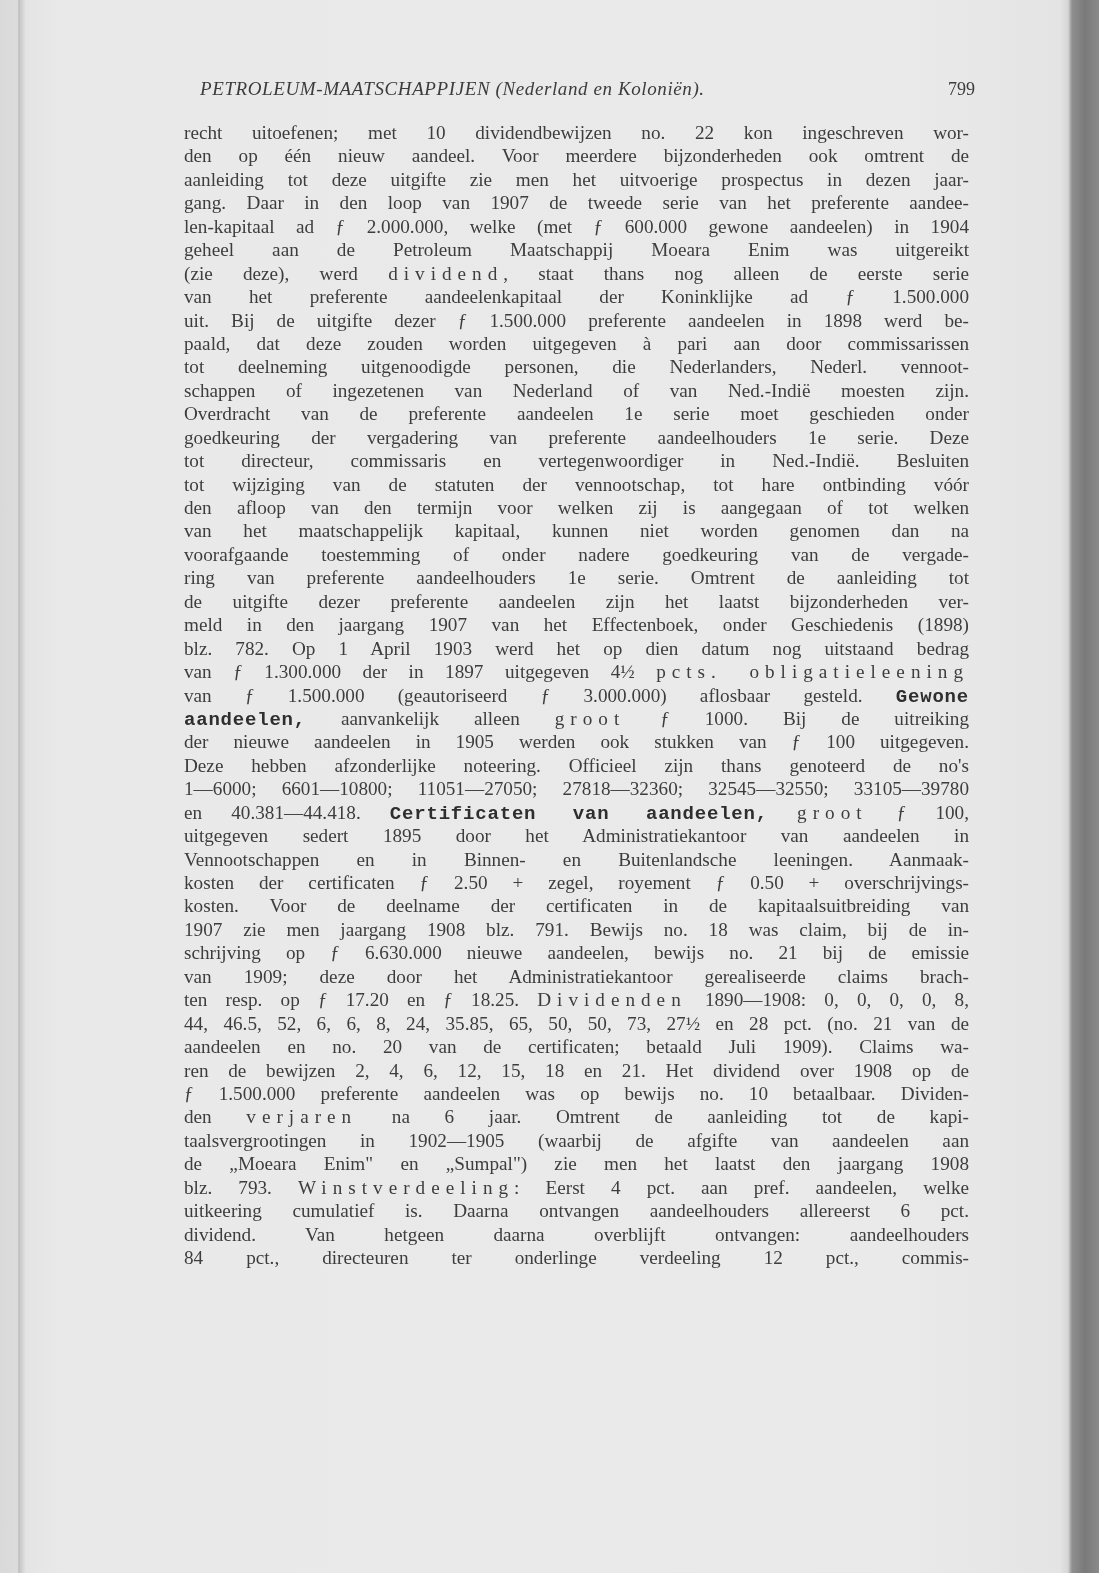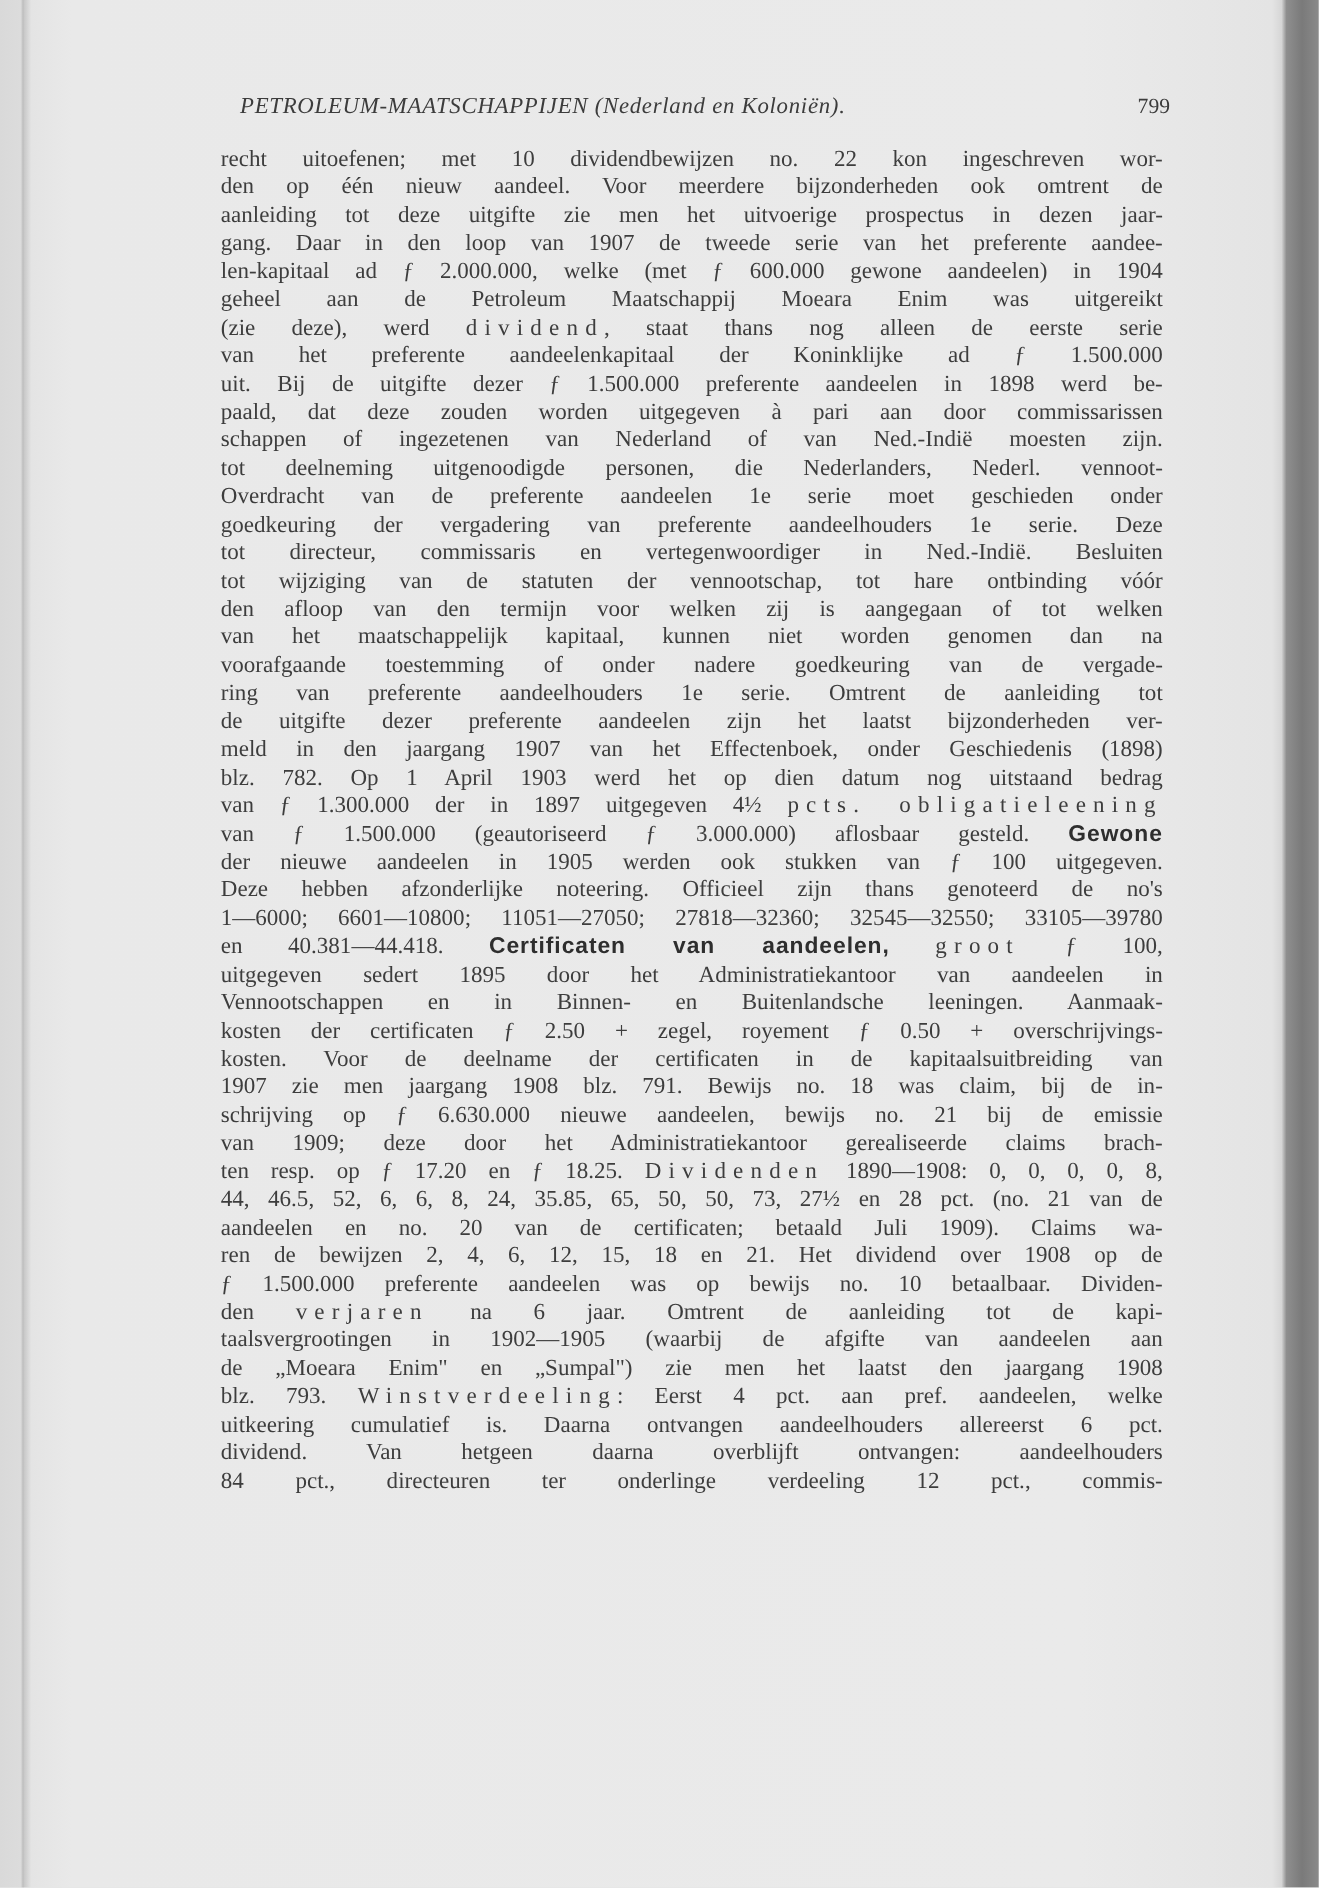--- a/index.html
+++ b/index.html
@@ -54,21 +54,21 @@
       line-height: 23.45px;
       font-family: "Liberation Serif", "DejaVu Serif", serif;
       font-size: 19.2px;
       text-align: justify;
       text-align-last: justify;
       white-space: nowrap;
       color: #3d3d3d;
       margin-left: 46px;
     }
     .seg-bold {
-      font-family: Liberation Sans, sans-serif;
+      font-family: Liberation Mono, monospace;
       font-weight: bold;
       font-size: 19px;
       letter-spacing: 0.8px;
       color: #2e2e2e;
     }
     .seg-spaced {
       letter-spacing: 6px;
     }
   </style>
 </head>
@@ -86,35 +86,36 @@
       <span class="line"><span>recht uitoefenen; met 10 dividendbewijzen no. 22 kon ingeschreven wor-</span></span>
       <span class="line"><span>den op één nieuw aandeel. Voor meerdere bijzonderheden ook omtrent de</span></span>
       <span class="line"><span>aanleiding tot deze uitgifte zie men het uitvoerige prospectus in dezen jaar-</span></span>
       <span class="line"><span>gang. Daar in den loop van 1907 de tweede serie van het preferente aandee-</span></span>
       <span class="line"><span>len-kapitaal ad ƒ 2.000.000, welke (met ƒ 600.000 gewone aandeelen) in 1904</span></span>
       <span class="line"><span>geheel aan de Petroleum Maatschappij Moeara Enim was uitgereikt</span></span>
       <span class="line"><span>(zie deze), werd </span><span class="seg-spaced">dividend</span><span>, staat thans nog alleen de eerste serie</span></span>
       <span class="line"><span>van het preferente aandeelenkapitaal der Koninklijke ad ƒ 1.500.000</span></span>
       <span class="line"><span>uit. Bij de uitgifte dezer ƒ 1.500.000 preferente aandeelen in 1898 werd be-</span></span>
       <span class="line"><span>paald, dat deze zouden worden uitgegeven à pari aan door commissarissen</span></span>
+      <span class="line"><span>tot deelneming uitgenoodigde personen, die Nederlanders, Nederl. vennoot-</span></span>
       <span class="line"><span>schappen of ingezetenen van Nederland of van Ned.-Indië moesten zijn.</span></span>
-      <span class="line"><span>tot deelneming uitgenoodigde personen, die Nederlanders, Nederl. vennoot-</span></span>
       <span class="line"><span>Overdracht van de preferente aandeelen 1e serie moet geschieden onder</span></span>
       <span class="line"><span>goedkeuring der vergadering van preferente aandeelhouders 1e serie. Deze</span></span>
       <span class="line"><span>tot directeur, commissaris en vertegenwoordiger in Ned.-Indië. Besluiten</span></span>
       <span class="line"><span>tot wijziging van de statuten der vennootschap, tot hare ontbinding vóór</span></span>
       <span class="line"><span>den afloop van den termijn voor welken zij is aangegaan of tot welken</span></span>
       <span class="line"><span>van het maatschappelijk kapitaal, kunnen niet worden genomen dan na</span></span>
       <span class="line"><span>voorafgaande toestemming of onder nadere goedkeuring van de vergade-</span></span>
       <span class="line"><span>ring van preferente aandeelhouders 1e serie. Omtrent de aanleiding tot</span></span>
       <span class="line"><span>de uitgifte dezer preferente aandeelen zijn het laatst bijzonderheden ver-</span></span>
       <span class="line"><span>meld in den jaargang 1907 van het Effectenboek, onder Geschiedenis (1898)</span></span>
       <span class="line"><span>blz. 782. Op 1 April 1903 werd het op dien datum nog uitstaand bedrag</span></span>
       <span class="line"><span>van ƒ 1.300.000 der in 1897 uitgegeven 4½ </span><span class="seg-spaced">pcts. obligatieleening</span></span>
       <span class="line"><span>van ƒ 1.500.000 (geautoriseerd ƒ 3.000.000) aflosbaar gesteld. </span><span class="seg-bold">Gewone</span></span>
+      <span class="line"><span class="seg-bold">aandeelen,</span><span> aanvankelijk alleen </span><span class="seg-spaced">groot</span><span> ƒ 1000. Bij de uitreiking</span></span>
       <span class="line"><span>der nieuwe aandeelen in 1905 werden ook stukken van ƒ 100 uitgegeven.</span></span>
       <span class="line"><span>Deze hebben afzonderlijke noteering. Officieel zijn thans genoteerd de no's</span></span>
       <span class="line"><span>1—6000; 6601—10800; 11051—27050; 27818—32360; 32545—32550; 33105—39780</span></span>
       <span class="line"><span>en 40.381—44.418. </span><span class="seg-bold">Certificaten van aandeelen,</span><span> </span><span class="seg-spaced">groot</span><span> ƒ 100,</span></span>
       <span class="line"><span>uitgegeven sedert 1895 door het Administratiekantoor van aandeelen in</span></span>
       <span class="line"><span>Vennootschappen en in Binnen- en Buitenlandsche leeningen. Aanmaak-</span></span>
       <span class="line"><span>kosten der certificaten ƒ 2.50 + zegel, royement ƒ 0.50 + overschrijvings-</span></span>
       <span class="line"><span>kosten. Voor de deelname der certificaten in de kapitaalsuitbreiding van</span></span>
       <span class="line"><span>1907 zie men jaargang 1908 blz. 791. Bewijs no. 18 was claim, bij de in-</span></span>
       <span class="line"><span>schrijving op ƒ 6.630.000 nieuwe aandeelen, bewijs no. 21 bij de emissie</span></span>

